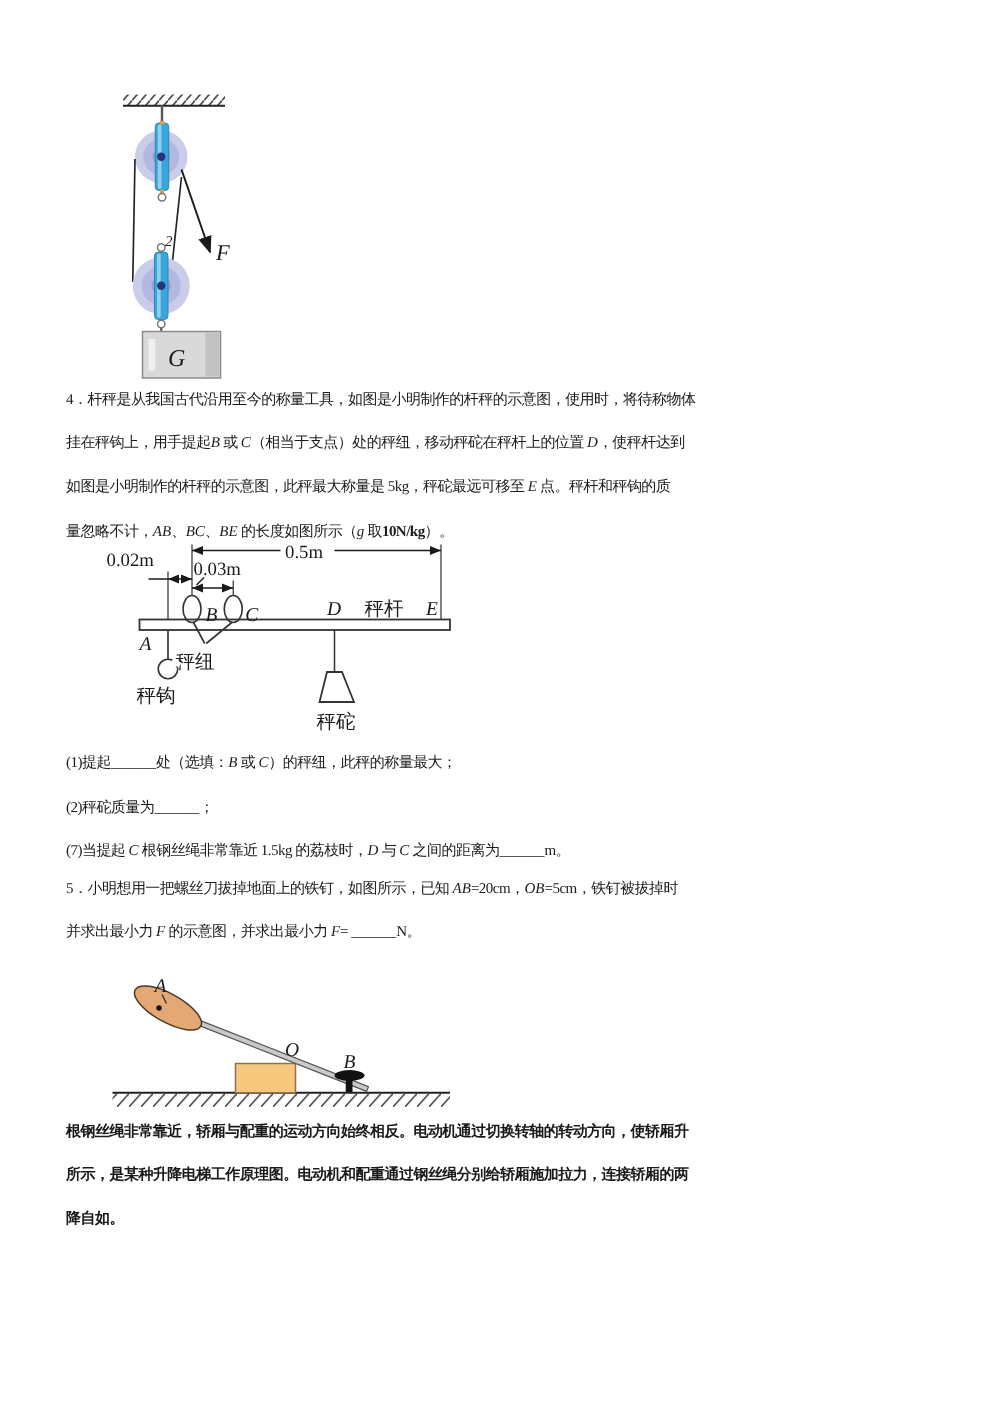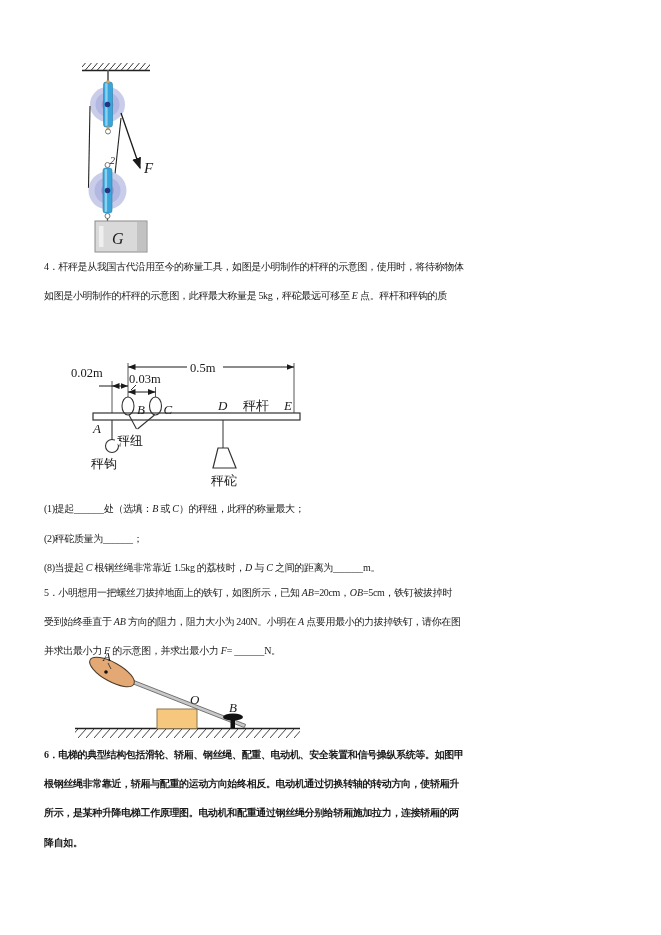--- a/index.html
+++ b/index.html
@@ -76,21 +76,23 @@
     <line x1="37.5" y1="158.5" x2="37.5" y2="161" stroke="#555" stroke-width="1.4"></line>
     <rect x="25" y="161" width="52" height="31" fill="#d9d9d9" stroke="#8c8c8c" stroke-width="1"></rect>
     <rect x="67" y="162" width="9" height="29" fill="#c2c2c2"></rect>
     <rect x="29" y="166" width="4.5" height="21" fill="#efefef"></rect>
     <text class="it" x="42" y="184" font-size="16">G</text>
   </g>
 </svg>
 
 <div class="para" style="top:252px;">
   <div class="tline"><span>4．杆秤是从我国古代沿用至今的称量工具，如图是小明制作的杆秤的示意图，使用时，将待称物体</span></div>
+  <div class="tline"><span>挂在秤钩上，用手提起</span><span class="var">B</span><span> 或 </span><span class="var">C</span><span>（相当于支点）处的秤纽，移动秤砣在秤杆上的位置 </span><span class="var">D</span><span>，使秤杆达到</span></div>
   <div class="tline"><span>如图是小明制作的杆秤的示意图，此秤最大称量是 5kg，秤砣最远可移至 </span><span class="var">E</span><span> 点。秤杆和秤钩的质</span></div>
+  <div class="tline"><span>量忽略不计，</span><span class="var">AB</span><span>、</span><span class="var">BC</span><span>、</span><span class="var">BE</span><span> 的长度如图所示（</span><span class="var">g</span><span> 取</span><span class="bold">10N/kg</span><span>）。</span></div>
 </div>
 
 <svg class="fig" style="left:57px;top:356px;" width="280" height="140" viewBox="0 0 280 140">
   <defs>
     <marker id="m-dim" markerWidth="9" markerHeight="8" refX="7.5" refY="4" orient="auto-start-reverse">
       <path d="M0,1 L7.5,4 L0,7 z" fill="#1a1a1a"></path>
     </marker>
   </defs>
 
   <g stroke="#444" stroke-width="0.9">
@@ -144,26 +146,25 @@
   </g>
   <text class="it" x="161" y="54" font-size="13">D</text>
   <text x="186" y="54" font-size="13">秤杆</text>
   <text class="it" x="227" y="54" font-size="13">E</text>
   <text x="154" y="129" font-size="13">秤砣</text>
 </svg>
 
 <div class="para subq" style="top:494px;font-family:Liberation Serif, serif;">
   <div class="tline"><span>(1)提起</span><span class="blank">______</span><span>处（选填：</span><span class="var">B</span><span> 或 </span><span class="var">C</span><span>）的秤纽，此秤的称量最大；</span></div>
   <div class="tline"><span>(2)秤砣质量为</span><span class="blank">______</span><span>；</span></div>
-  <div class="tline"><span>(8)当提起 </span><span class="var">C</span><span> 根钢丝绳非常靠近 1.5kg 的荔枝时，</span><span class="var">D</span><span> 与 </span><span class="var">C</span><span> 之间的距离为</span><span class="blank">______</span><span>m。</span></div>
+  <div class="tline"><span>(7)当提起 </span><span class="var">C</span><span> 根钢丝绳非常靠近 1.5kg 的荔枝时，</span><span class="var">D</span><span> 与 </span><span class="var">C</span><span> 之间的距离为</span><span class="blank">______</span><span>m。</span></div>
 </div>
 
 <div class="para" style="top:578px;">
   <div class="tline"><span>5．小明想用一把螺丝刀拔掉地面上的铁钉，如图所示，已知 </span><span class="var">AB</span><span>=20cm，</span><span class="var">OB</span><span>=5cm，铁钉被拔掉时</span></div>
-  <div class="tline"><span>受到始终垂直于 </span><span class="var">AB</span><span> 方向的阻力，阻力大小为 240N。小明在 </span><span class="var">A</span><span> 点要用最小的力拔掉铁钉，请你在图</span></div>
   <div class="tline"><span>并求出最小力 </span><span class="var">F</span><span> 的示意图，并求出最小力 </span><span class="var">F</span><span>= </span><span class="blank">______</span><span>N。</span></div>
 </div>
 
 <svg class="fig" style="left:70px;top:648px;" width="235" height="95" viewBox="0 0 235 95">
   <defs>
     <pattern id="hatch-ground" width="8" height="9" patternUnits="userSpaceOnUse">
       <line x1="0" y1="9" x2="8" y2="0" stroke="#444" stroke-width="1"></line>
     </pattern>
   </defs>
 
@@ -185,17 +186,16 @@
     <rect x="160.5" y="69" width="4.5" height="11" fill="#111"></rect>
     <ellipse cx="163" cy="69" rx="10" ry="3.6" fill="#111"></ellipse>
   </g>
 
   <text class="it" x="33" y="13" font-size="13">A</text>
   <text class="it" x="120" y="56" font-size="13">O</text>
   <text class="it" x="159" y="64" font-size="13">B</text>
 </svg>
 
 <div class="para boldpara" style="top:740px;">
-  <div class="tline"><span>6．电梯的典型结构包括滑轮、轿厢、钢丝绳、配重、电动机、安全装置和信号操纵系统等。如图甲</span></div>
   <div class="tline"><span>根钢丝绳非常靠近，轿厢与配重的运动方向始终相反。电动机通过切换转轴的转动方向，使轿厢升</span></div>
   <div class="tline"><span>所示，是某种升降电梯工作原理图。电动机和配重通过钢丝绳分别给轿厢施加拉力，连接轿厢的两</span></div>
   <div class="tline"><span>降自如。</span></div>
 </div>
 
 </body></html>

